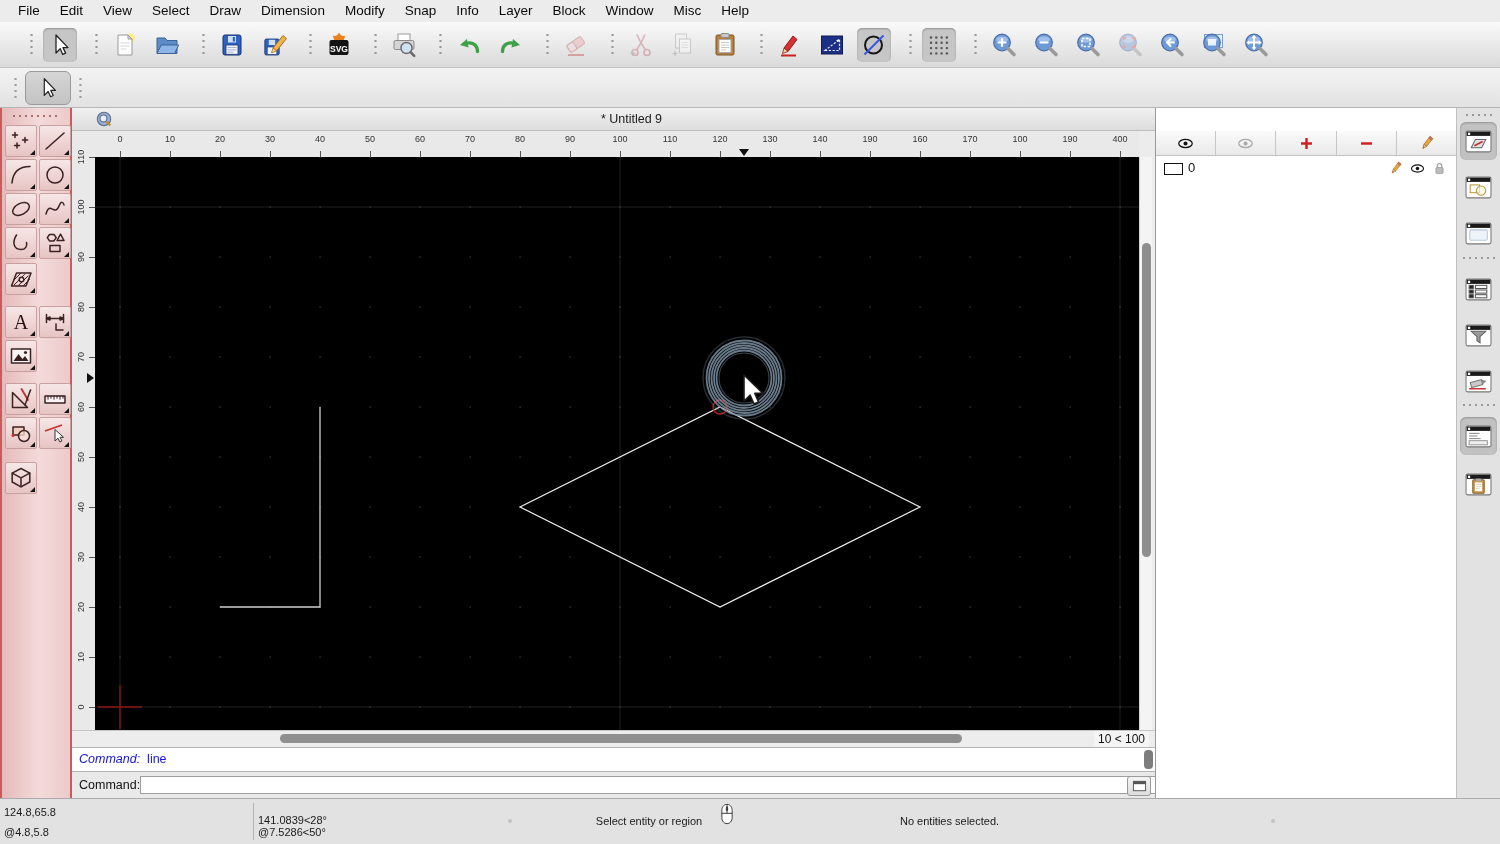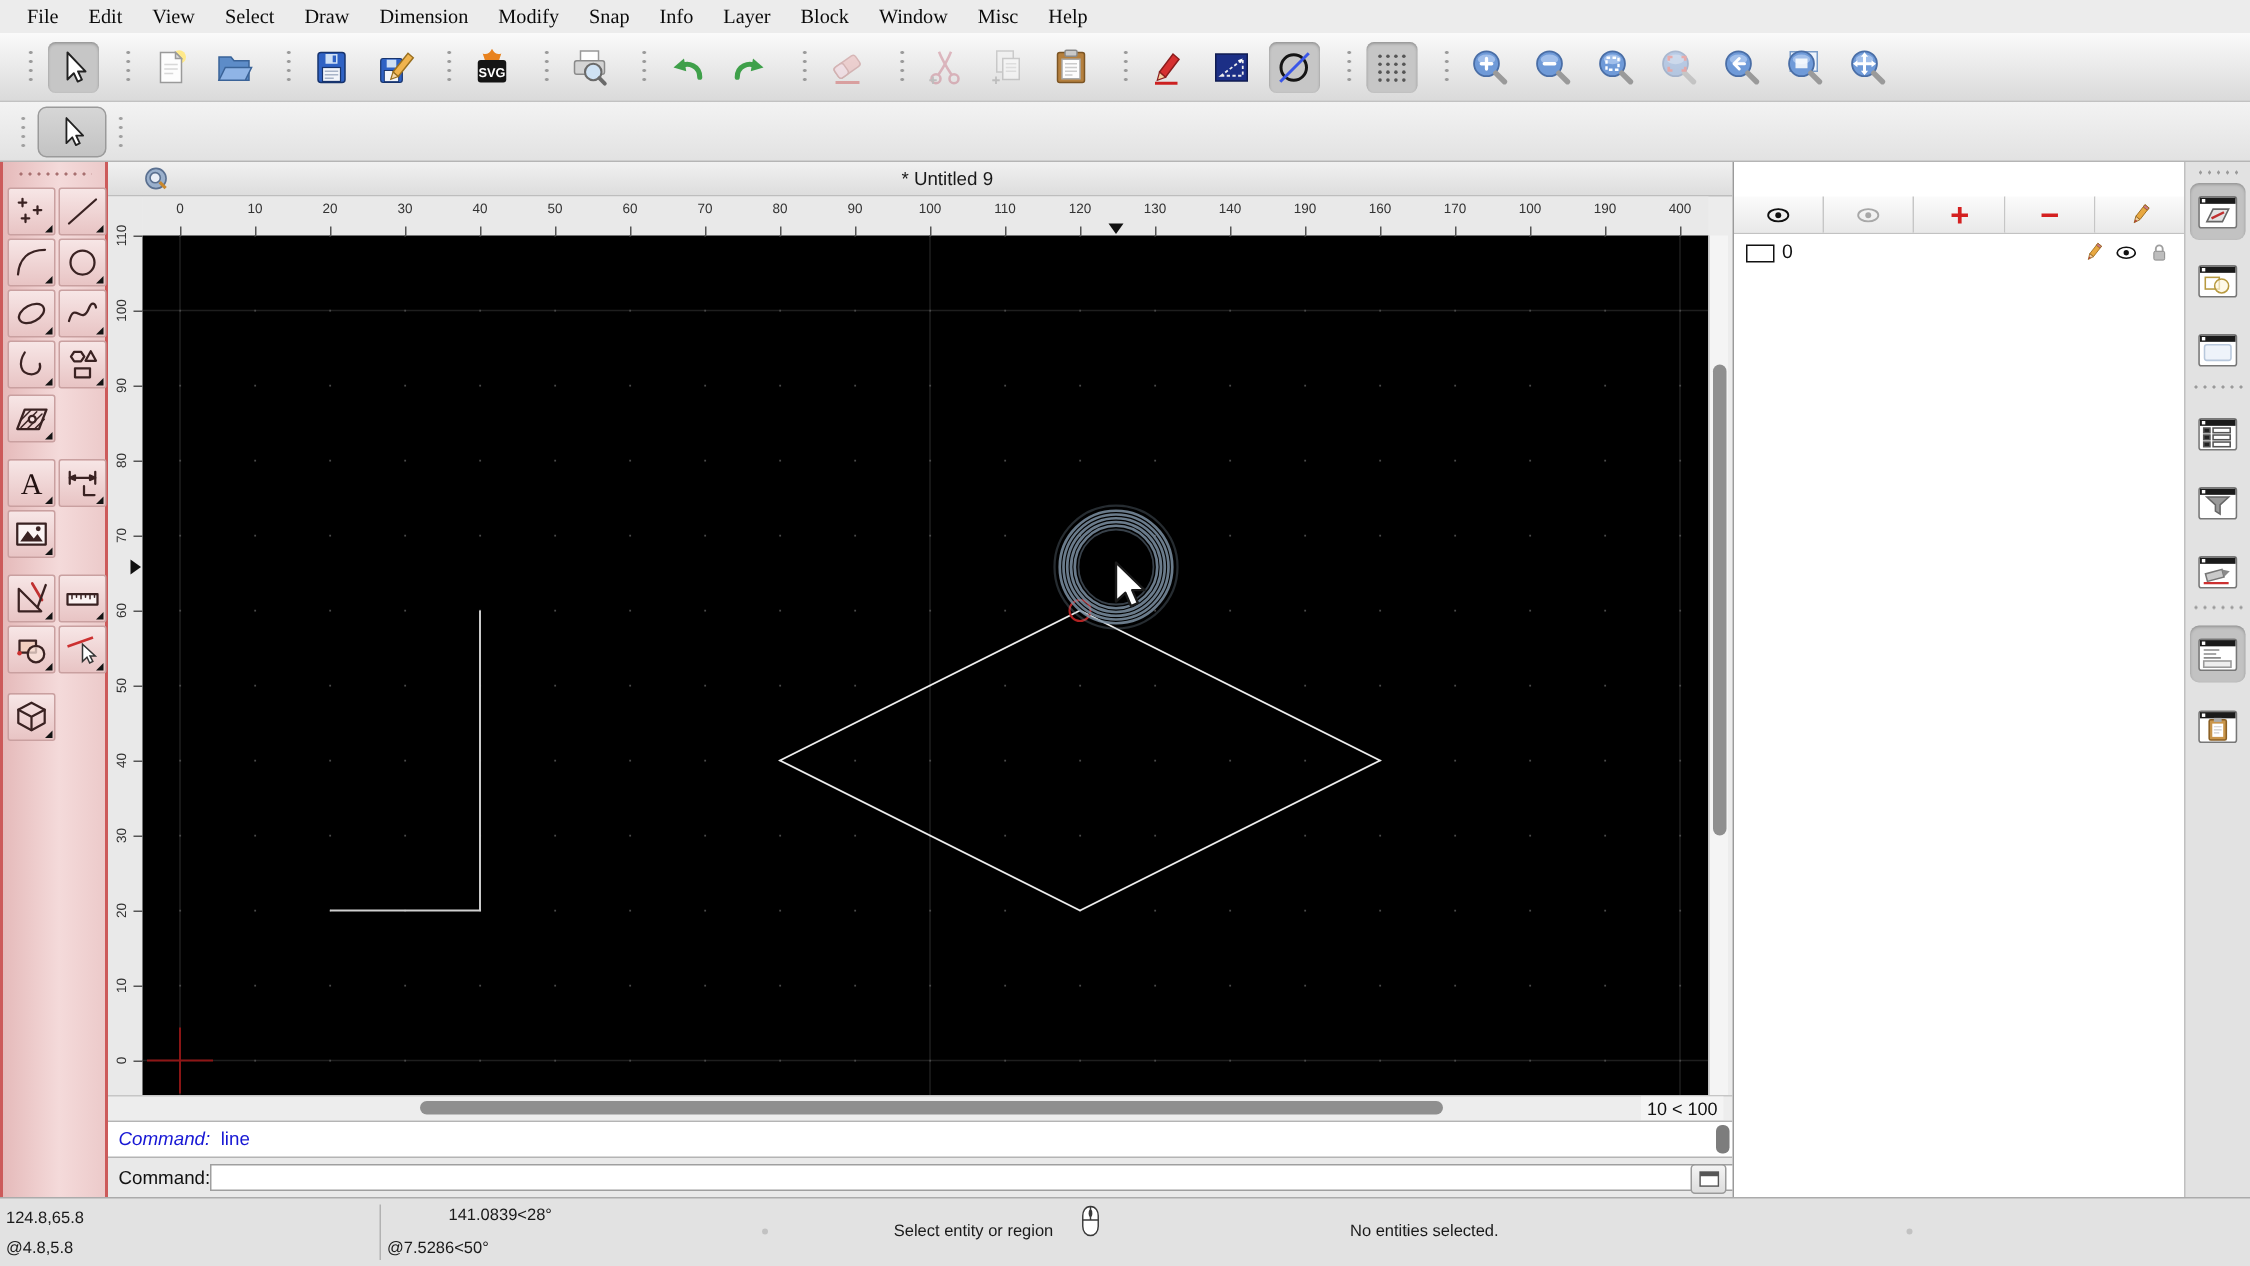--- a/index.html
+++ b/index.html
@@ -1,24 +1,24 @@
 <!DOCTYPE html>
 <html><head>
 <meta charset="utf-8">
 <style>
   html,body{margin:0;padding:0;}
   body{width:1500px;height:844px;position:relative;overflow:hidden;
        background:#ececec;font-family:"Liberation Sans",sans-serif;
        -webkit-font-smoothing:antialiased;}
   #menubar{position:absolute;left:0;top:0;width:1500px;height:22px;background:#ececec;
-           display:flex;align-items:center;padding-left:8px;box-sizing:border-box;font-family:Liberation Serif, serif;}
+           display:flex;align-items:center;padding-left:8px;box-sizing:border-box;}
   .menu-item{font-size:13.5px;color:#0a0a0a;padding:0 10px;line-height:22px;cursor:default;}
   #toolbar{position:absolute;left:0;top:22px;width:1500px;height:46px;
            background:linear-gradient(#fafafa,#dadada);border-bottom:1px solid #c2c2c2;
-           box-sizing:border-box;display:flex;align-items:center;padding-left:9px;}
+           box-sizing:border-box;display:flex;align-items:center;padding-left:20px;}
   .tbtn{width:34px;height:34px;border-radius:5px;display:flex;align-items:center;
         justify-content:center;flex:0 0 auto;}
   .tbtn.pressed{background:#c6c6c6;box-shadow:inset 0 1px 2px rgba(0,0,0,.28);}
   .tbtn.disabled{opacity:.42;}
   .tsep{width:9px;height:26px;margin:0 7px;flex:0 0 auto;
         background-image:radial-gradient(circle,#9a9a9a 1px,transparent 1.3px);
         background-size:9px 6px;background-repeat:repeat-y;background-position:center top;}
   .tgap{width:8px;flex:0 0 auto;}
   #toolbar2{position:absolute;left:0;top:68px;width:1500px;height:40px;
             background:linear-gradient(#f3f3f3,#e2e2e2);border-bottom:1px solid #b5b5b5;
@@ -1175,21 +1175,21 @@
         </span>
       </div>
       <div class="dock-sep" style="top: 148px;"></div>
       <div class="dock-sep" style="top: 295px;"></div>
     </div>
 
   <div id="statusbar">
     <span class="sb-line" style="left:4px;top:7px;">124.8,65.8</span>
     <span class="sb-line" style="left:4px;top:27px;">@4.8,5.8</span>
     <div id="sb-div1"></div>
-    <span class="sb-line" style="left:258px;top:5px;margin-left:41px;">141.0839&lt;28°</span>
+    <span class="sb-line" style="left:258px;top:15px;">141.0839&lt;28°</span>
     <span class="sb-line" style="left:258px;top:27px;">@7.5286&lt;50°</span>
     <span class="sb-grip" style="left:508px;"></span>
     <span class="sb-line" style="left:560px;width:178px;text-align:center;top:16px;">Select entity or region</span>
     <span id="sb-mouse">
         <svg xmlns="http://www.w3.org/2000/svg" viewBox="0 0 22 32" width="22" height="22" style="display:block">
           <g fill="#fff" stroke="#3a3a3a" stroke-width="1.4">
             <path d="M11 2 C5.5 2 3.5 7 3.5 11 v10 c0 5.5 3.2 9 7.5 9 s7.5 -3.5 7.5 -9 V11 C18.5 7 16.5 2 11 2 Z"></path>
             <line x1="3.5" y1="15" x2="18.5" y2="15"></line>
             <line x1="11" y1="2" x2="11" y2="15"></line>
             <ellipse cx="11" cy="8.5" rx="1.8" ry="3.6" fill="#3a3a3a" stroke="none"></ellipse>

